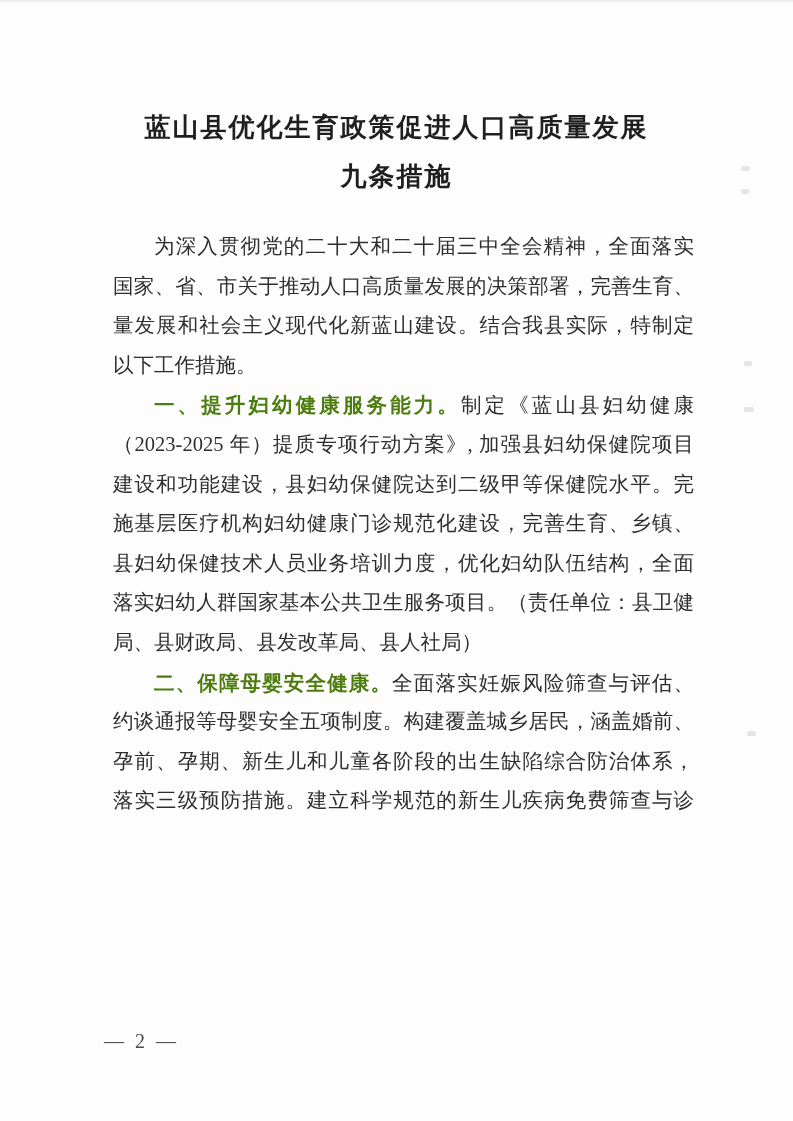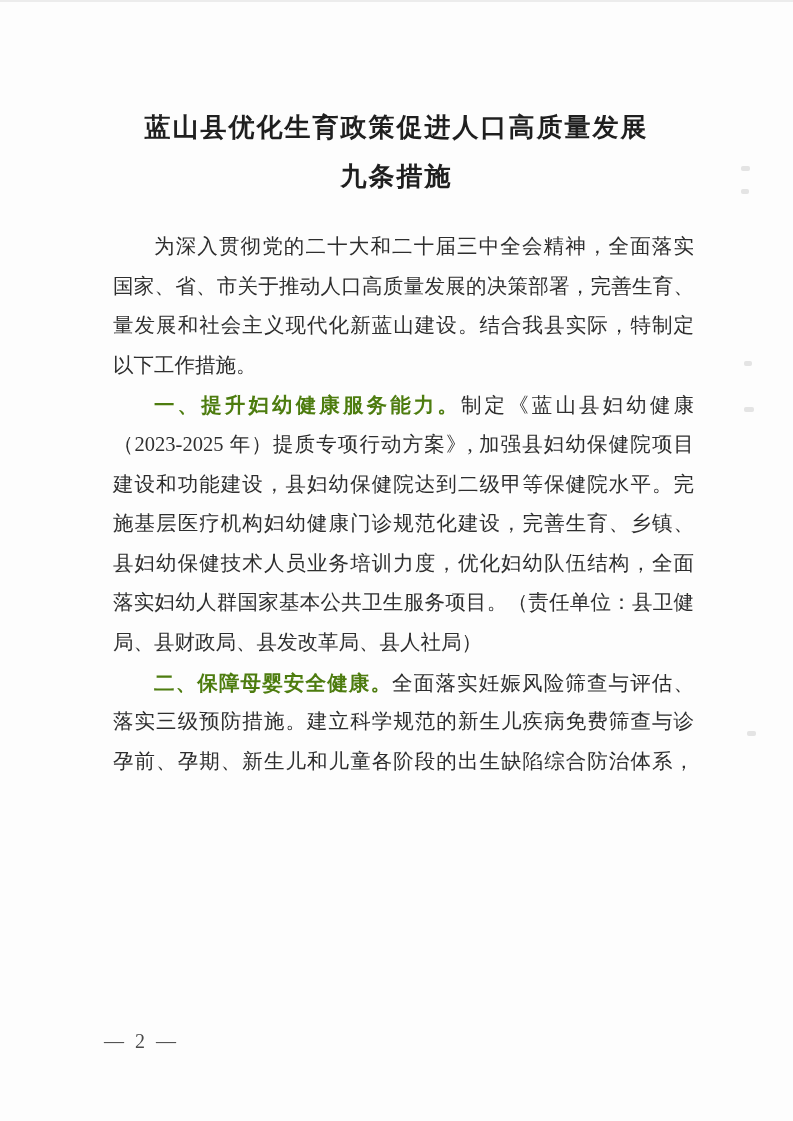--- a/index.html
+++ b/index.html
@@ -89,22 +89,23 @@
     <div class="line">（2023-2025 年）提质专项行动方案》, 加强县妇幼保健院项目</div>
     <div class="line">建设和功能建设，县妇幼保健院达到二级甲等保健院水平。完</div>
     <div class="line">施基层医疗机构妇幼健康门诊规范化建设，完善生育、乡镇、</div>
     <div class="line">县妇幼保健技术人员业务培训力度，优化妇幼队伍结构，全面</div>
     <div class="line">落实妇幼人群国家基本公共卫生服务项目。（责任单位：县卫健</div>
     <div class="line para-end">局、县财政局、县发改革局、县人社局）</div>
 
     <div class="line indent">
       <span class="sect-bold">二、保障母婴安全健康。</span><span>全面落实妊娠风险筛查与评估、</span>
     </div>
+    <div class="line">约谈通报等母婴安全五项制度。构建覆盖城乡居民，涵盖婚前、</div>
+    <div class="line">孕前、孕期、新生儿和儿童各阶段的出生缺陷综合防治体系，</div>
     <div class="line">落实三级预防措施。建立科学规范的新生儿疾病免费筛查与诊</div>
-    <div class="line">孕前、孕期、新生儿和儿童各阶段的出生缺陷综合防治体系，</div>
   </div>
 
   <div class="page-number">— 2 —</div>
 
   <div class="artifact a1"></div>
   <div class="artifact a2"></div>
   <div class="artifact a3"></div>
   <div class="artifact a4"></div>
   <div class="artifact a5"></div>
 </div>

